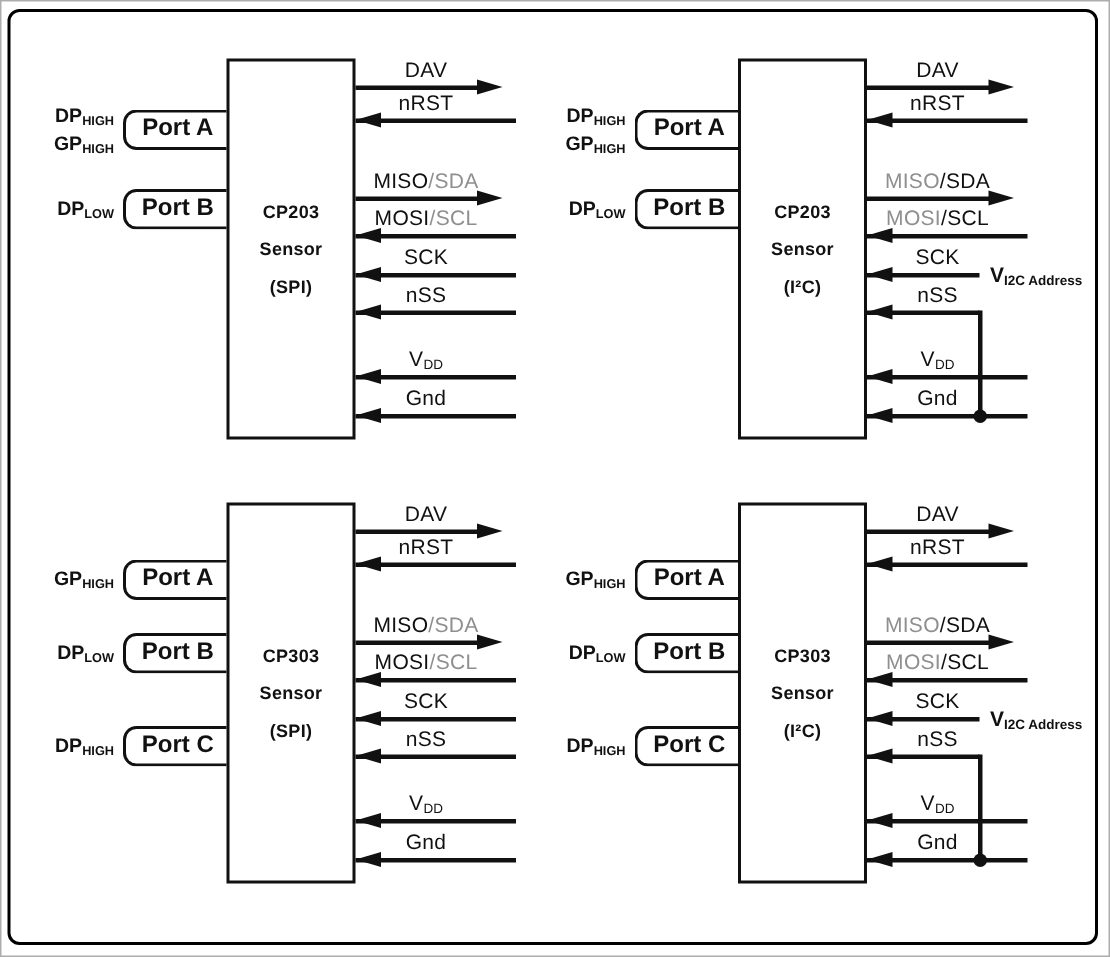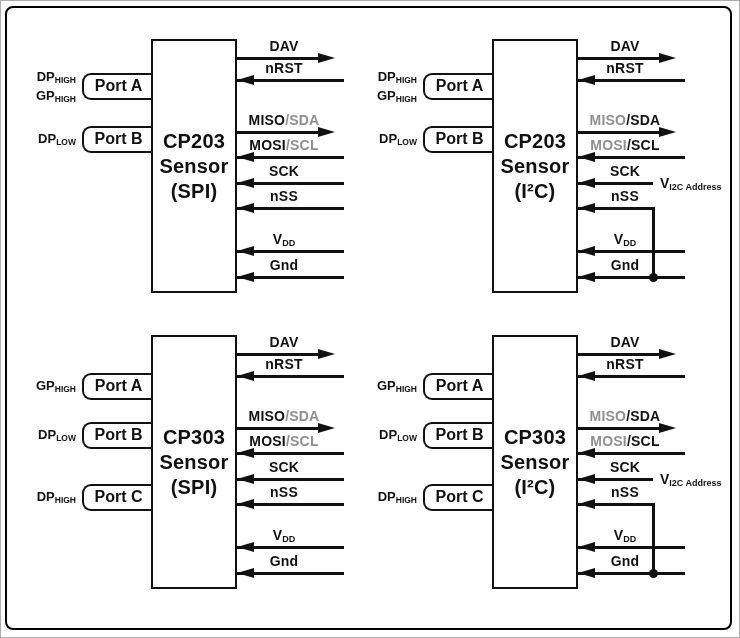--- a/index.html
+++ b/index.html
@@ -3,37 +3,37 @@
 <meta charset="utf-8">
 <style>
   * { box-sizing: border-box; margin: 0; padding: 0; }
   html, body { width: 740px; height: 638px; background: #ffffff; overflow: hidden; }
   body { font-family: "Liberation Sans", sans-serif; position: relative; }
   #canvas { position: absolute; inset: 0; border: 1px solid #adadad; background: #ffffff; }
   .frame { position: absolute; border: 2px solid #000000; border-radius: 8px; background: transparent; }
   .group { position: absolute; inset: 0; }
   .chip { position: absolute; border: 2px solid var(--line,#111); background: #ffffff;
           display: flex; flex-direction: column; justify-content: center; align-items: center; }
-  .chip-line { font-size: 20px; font-weight: 700; line-height: 25px; color: var(--line,#111);
+  .chip-line { font-size: 12px; font-weight: 700; line-height: 25px; color: var(--line,#111);
                text-align: center; letter-spacing: 0.2px; white-space: nowrap; }
   .port { position: absolute; border: 2px solid var(--line,#111); border-right: none;
           border-radius: 9px 0 0 9px; background: #ffffff;
           display: flex; align-items: center; justify-content: center; }
   .port-label { font-size: 16px; font-weight: 700; color: var(--line,#111); white-space: nowrap; }
   .pin-label { position: absolute; font-size: 13px; font-weight: 700; line-height: 16px;
                color: var(--line,#111); white-space: nowrap; text-align: right; }
   .sig-line { position: absolute; height: 3px; background: var(--line,#111); }
   .vline { position: absolute; width: 3px; background: var(--line,#111); }
   .dot { position: absolute; width: 9px; height: 9px; border-radius: 50%; background: var(--line,#111); }
   .arr { position: absolute; width: 0; height: 0; }
   .arr-in  { border-top: 5.5px solid transparent; border-bottom: 5.5px solid transparent;
              border-right: 17px solid var(--line,#111); }
   .arr-out { border-top: 5.5px solid transparent; border-bottom: 5.5px solid transparent;
              border-left: 17px solid var(--line,#111); }
-  .sig-label { position: absolute; transform: translateX(-50%); font-size: 14px; font-weight: 700;
+  .sig-label { position: absolute; transform: translateX(-50%); font-size: 14px; font-weight: 400;
                line-height: 18px; color: var(--line,#111); white-space: nowrap; letter-spacing: 0.2px; }
   .tail-label { position: absolute; font-size: 14px; font-weight: 700; line-height: 18px;
                 color: var(--line,#111); white-space: nowrap; }
   .muted { color: var(--muted,#8f8f8f); }
   .subpart { font-size: 9px; vertical-align: -2px; letter-spacing: 0; }
   .pin-label .subpart { font-size: 8.5px; }
 </style>
 </head>
 <body>
 

